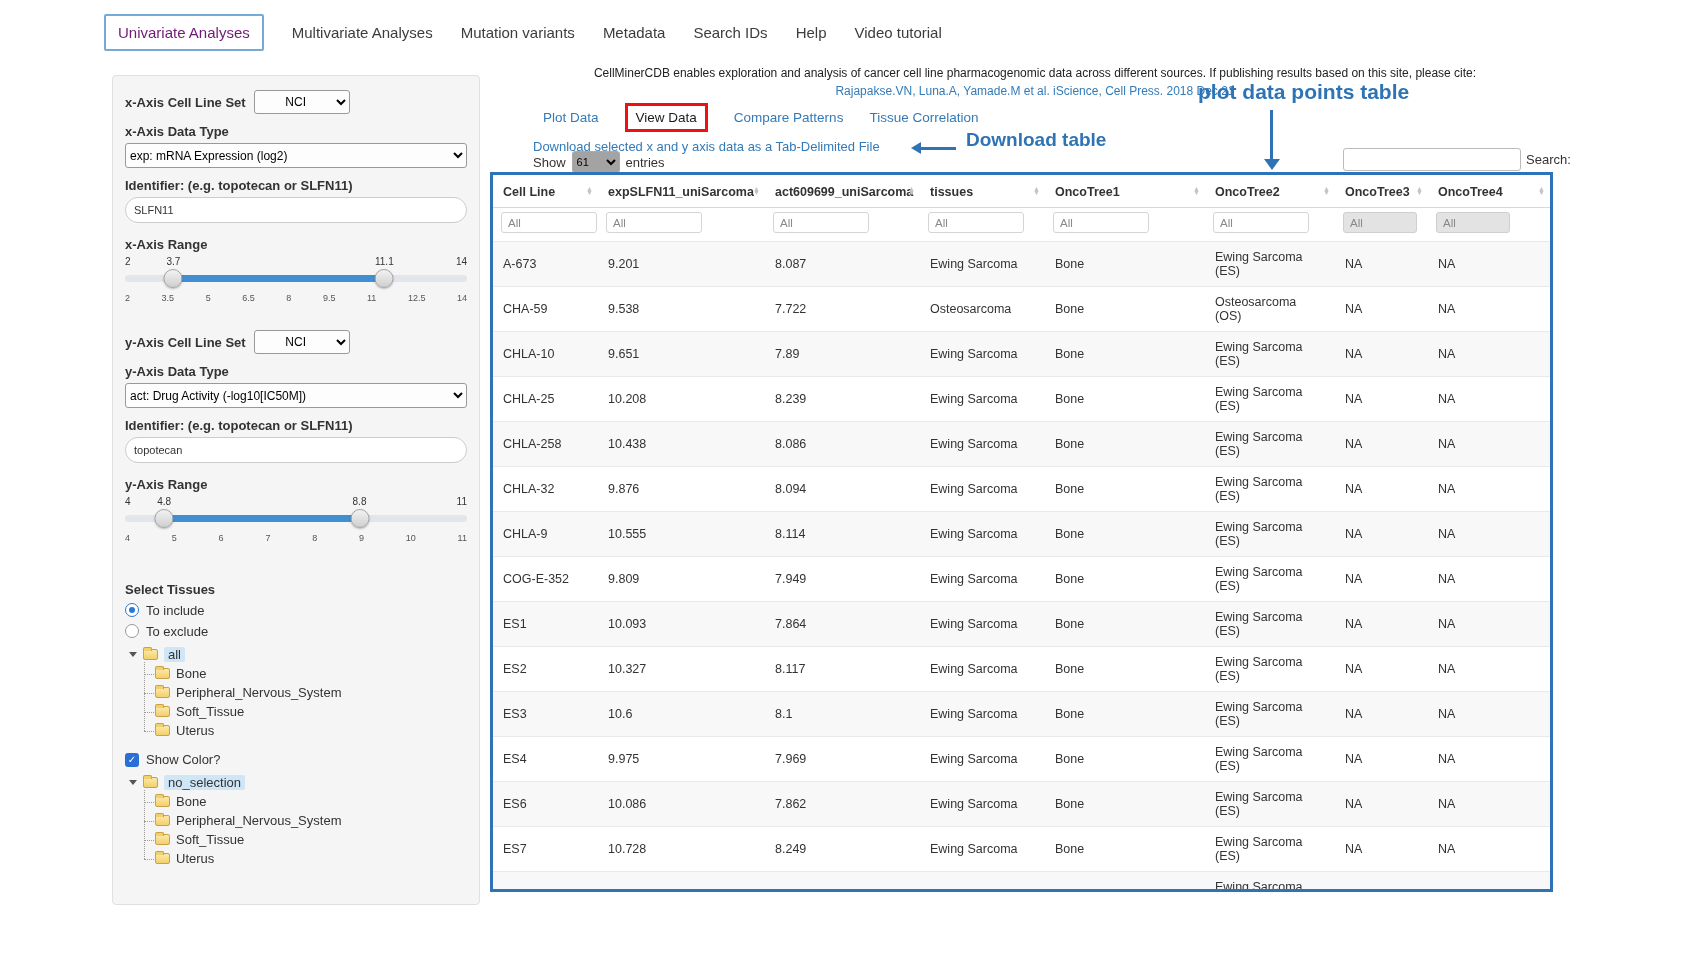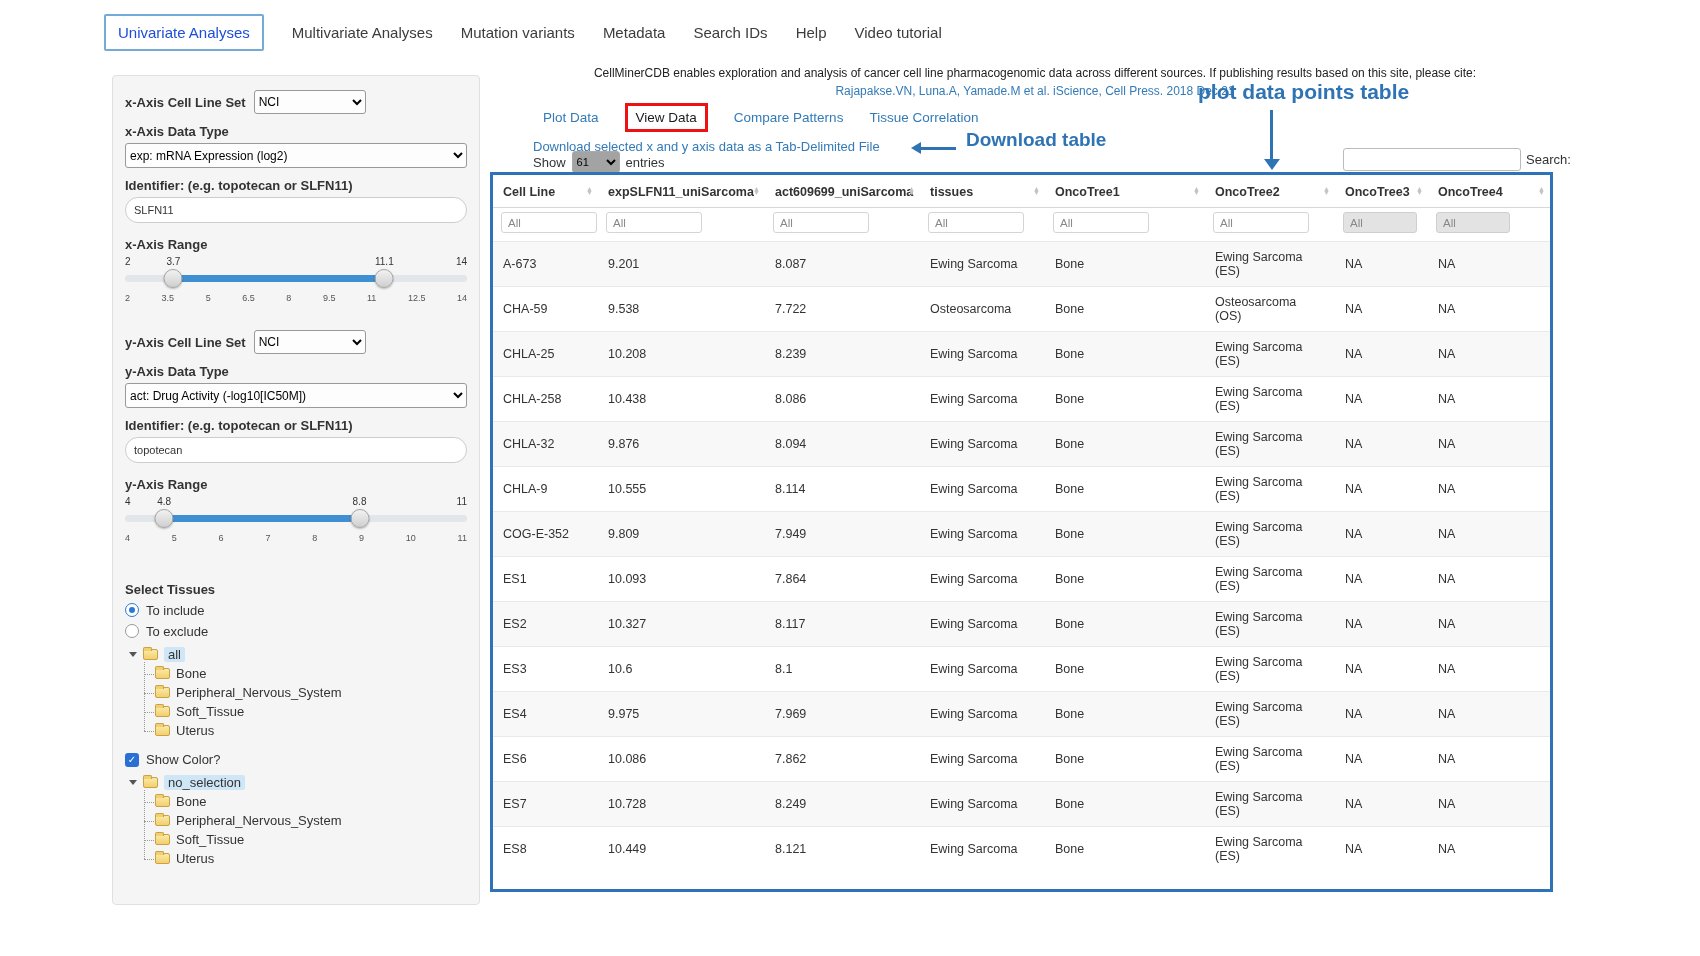--- a/index.html
+++ b/index.html
@@ -3,27 +3,27 @@
 <meta charset="utf-8">
 <style>
   * { box-sizing: border-box; }
   html,body { margin:0; padding:0; background:#fff; }
   body { font-family:"Liberation Sans","DejaVu Sans",sans-serif; color:#333; }
   .page { position:relative; width:1700px; height:956px; background:#fff; overflow:hidden; }
 
   
   .top-nav { position:absolute; left:104px; top:14px; display:flex; align-items:center; gap:28px; font-size:15px; color:#3c3c3c; }
   .nav-item { cursor:pointer; padding:8px 0; white-space:nowrap; }
-  .nav-item.active { border:2px solid #74aad8; border-radius:2px; padding:8px 12px; color:#1d4ed8; }
+  .nav-item.active { border:2px solid #74aad8; border-radius:2px; padding:8px 12px; color:#701a75; }
 
   
   .sidebar { position:absolute; left:112px; top:75px; width:368px; height:830px; background:#f5f5f5; border:1px solid #e0e0e0; border-radius:4px; padding:14px 12px; font-size:13px; overflow:hidden; }
   .sb-label { font-weight:bold; font-size:13px; color:#333; }
   .sb-row-inline { display:flex; align-items:center; gap:8px; }
-  .sb-select-small { width:112px; height:24px; font-size:12px; border:1px solid #999; border-radius:3px; background:#fdfdfd; }
+  .sb-select-small { width:96px; height:24px; font-size:12px; border:1px solid #999; border-radius:3px; background:#fdfdfd;text-align:center; }
   .sb-select-wide { width:100%; height:25px; font-size:12px; border:1px solid #999; border-radius:3px; background:#fdfdfd; margin-top:4px; }
   .sb-input { width:100%; height:26px; border:1px solid #ccc; border-radius:13px; background:#fff; font-size:11px; padding:0 8px; margin-top:4px; color:#333; } .mt10 { margin-top:10px; } .mt14 { margin-top:14px; } .mt28 { margin-top:28px; } .mt32 { margin-top:16px; }
 
   
   .slider { position:relative; height:58px; margin-top:4px; width:100%; }
   .sl-min,.sl-max,.sl-from,.sl-to { position:absolute; top:0; font-size:10px; color:#333; }
   .sl-min { left:0; } .sl-max { right:0; }
   .sl-from,.sl-to { transform:translateX(-50%); }
   .sl-track { position:absolute; left:0; right:0; top:19px; height:7px; background:#e2e5e9; border-radius:4px; }
   .sl-fill { position:absolute; top:0; height:7px; background:#3f8fd2; border-radius:4px; }
@@ -350,20 +350,30 @@
             <td>CHA-59</td>
             <td class="num">9.538</td>
             <td class="num">7.722</td>
             <td>Osteosarcoma</td>
             <td>Bone</td>
             <td>Osteosarcoma (OS)</td>
             <td>NA</td>
             <td>NA</td>
           </tr>
           <tr>
+            <td>CHLA-10</td>
+            <td class="num">9.651</td>
+            <td class="num">7.89</td>
+            <td>Ewing Sarcoma</td>
+            <td>Bone</td>
+            <td>Ewing Sarcoma (ES)</td>
+            <td>NA</td>
+            <td>NA</td>
+          </tr>
+          <tr>
             <td>CHLA-25</td>
             <td class="num">10.208</td>
             <td class="num">8.239</td>
             <td>Ewing Sarcoma</td>
             <td>Bone</td>
             <td>Ewing Sarcoma (ES)</td>
             <td>NA</td>
             <td>NA</td>
           </tr>
           <tr>

